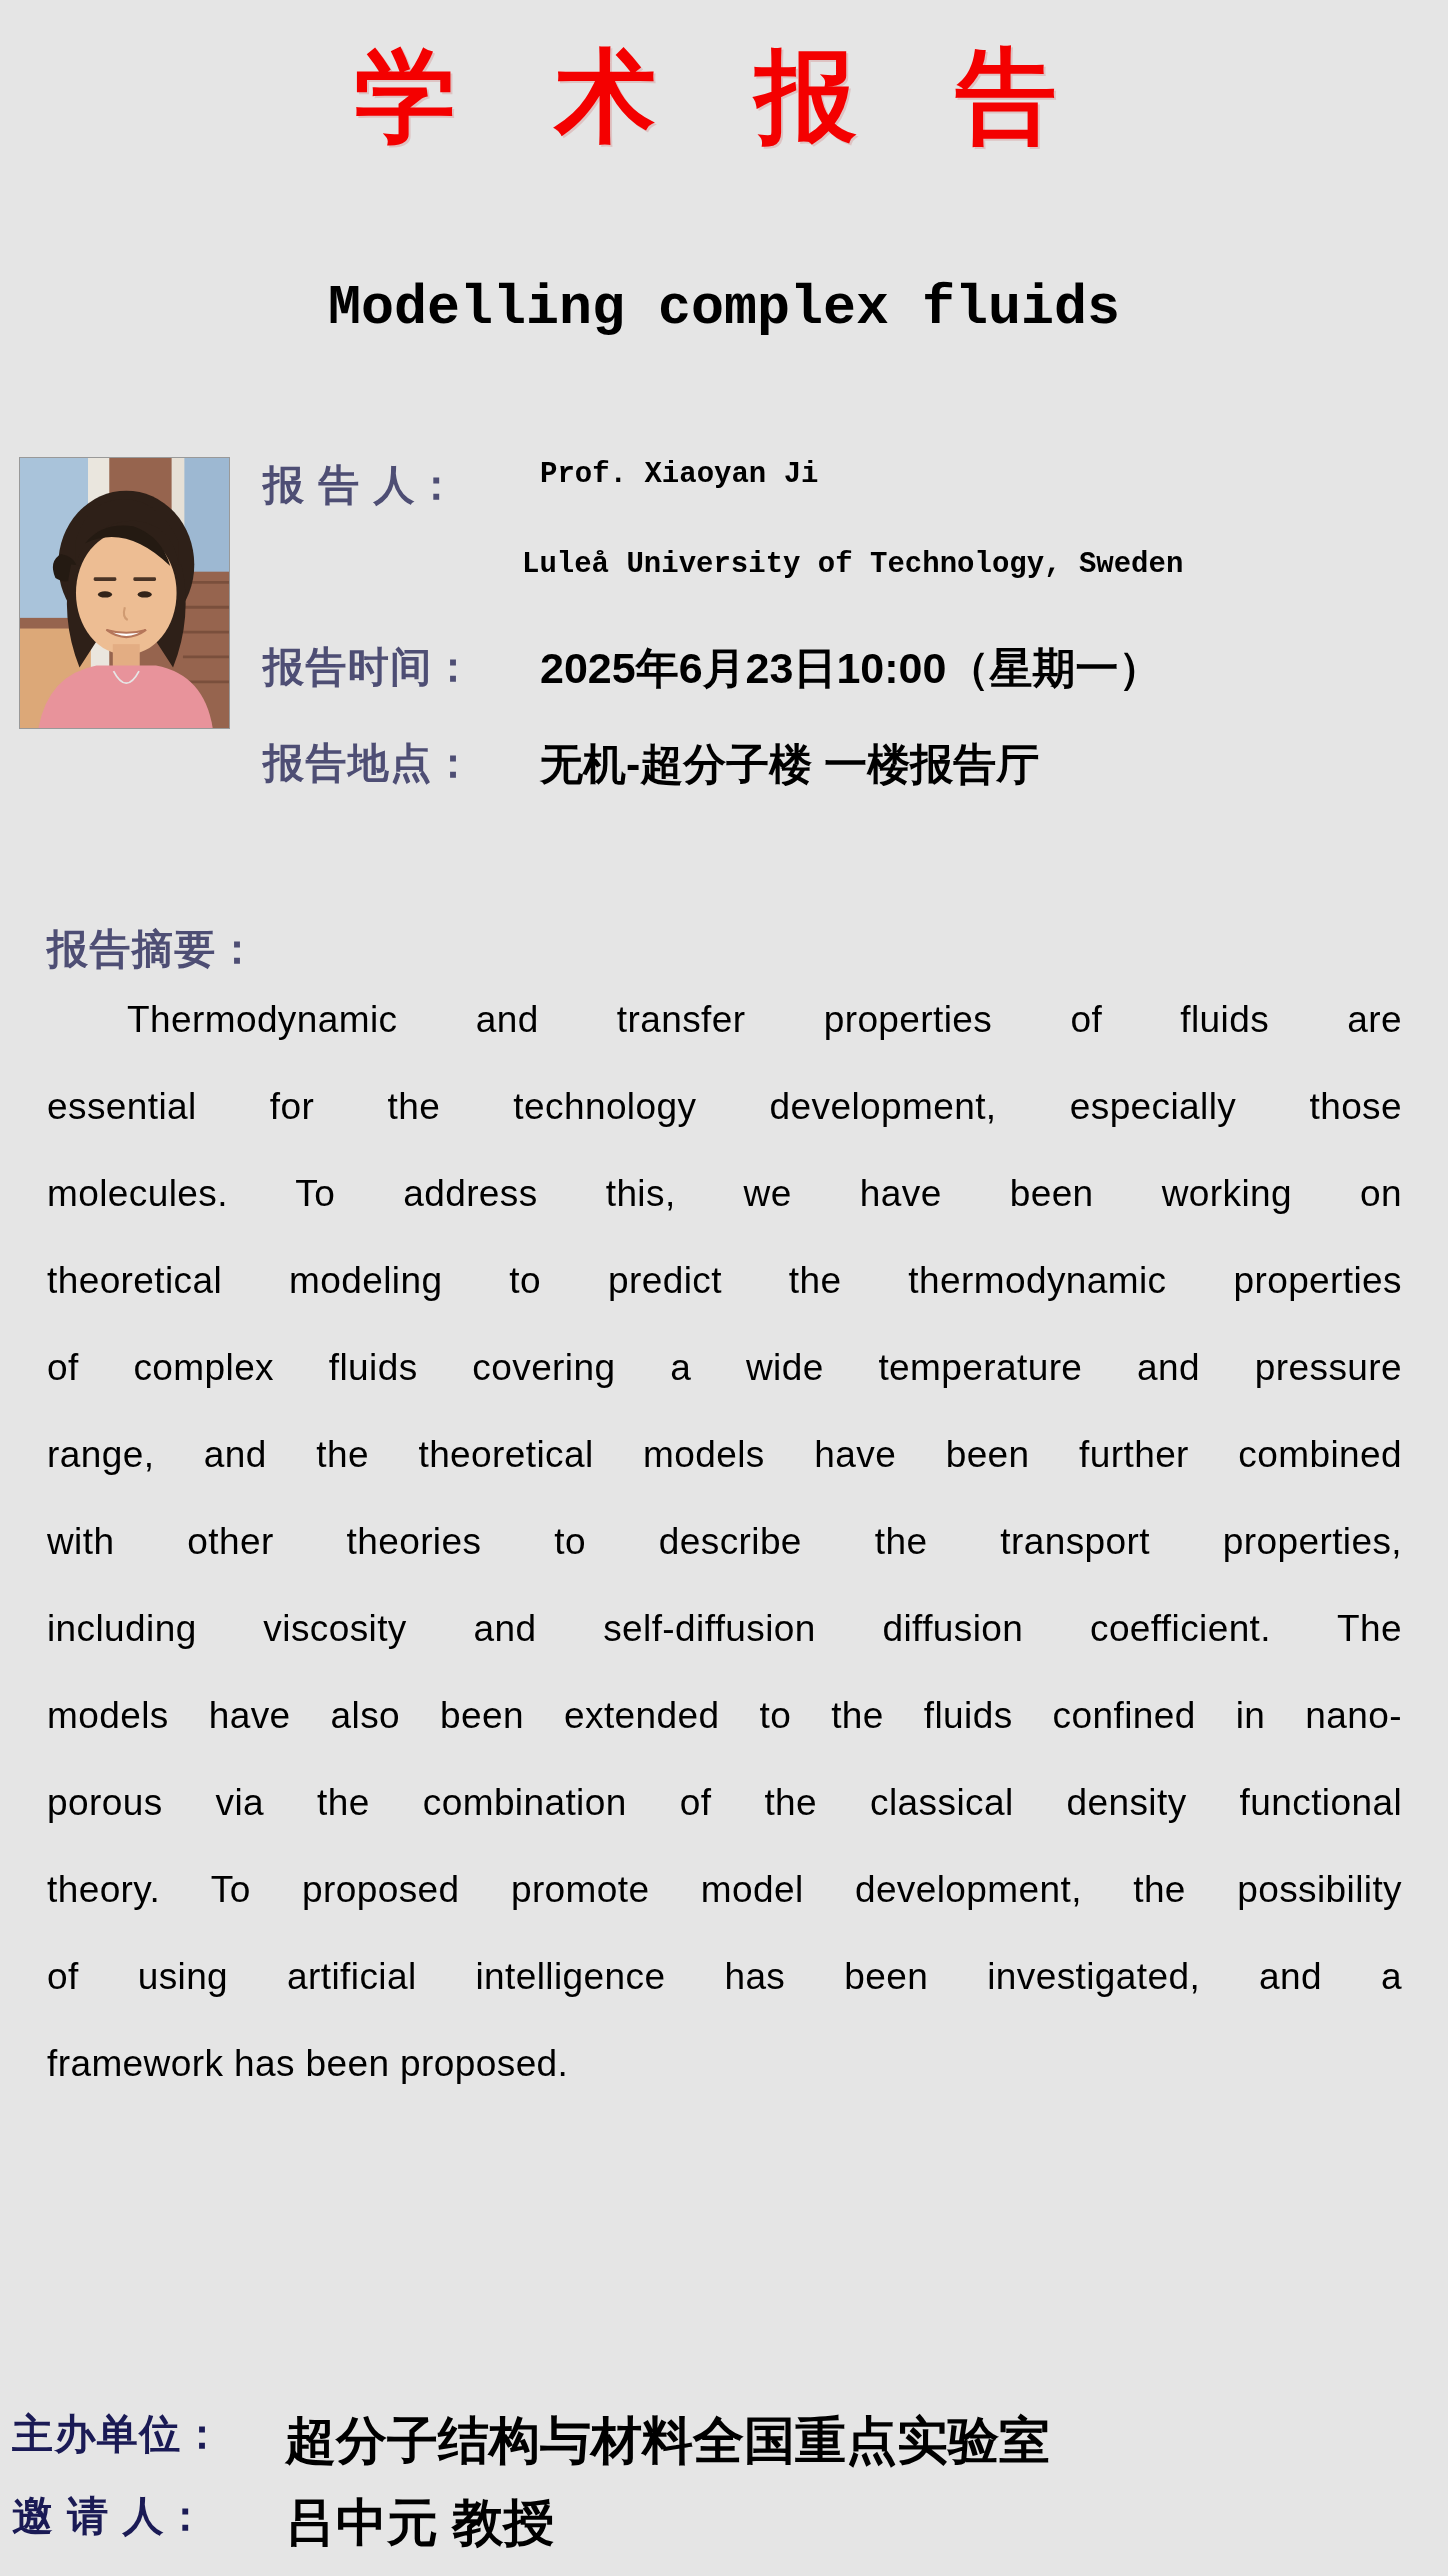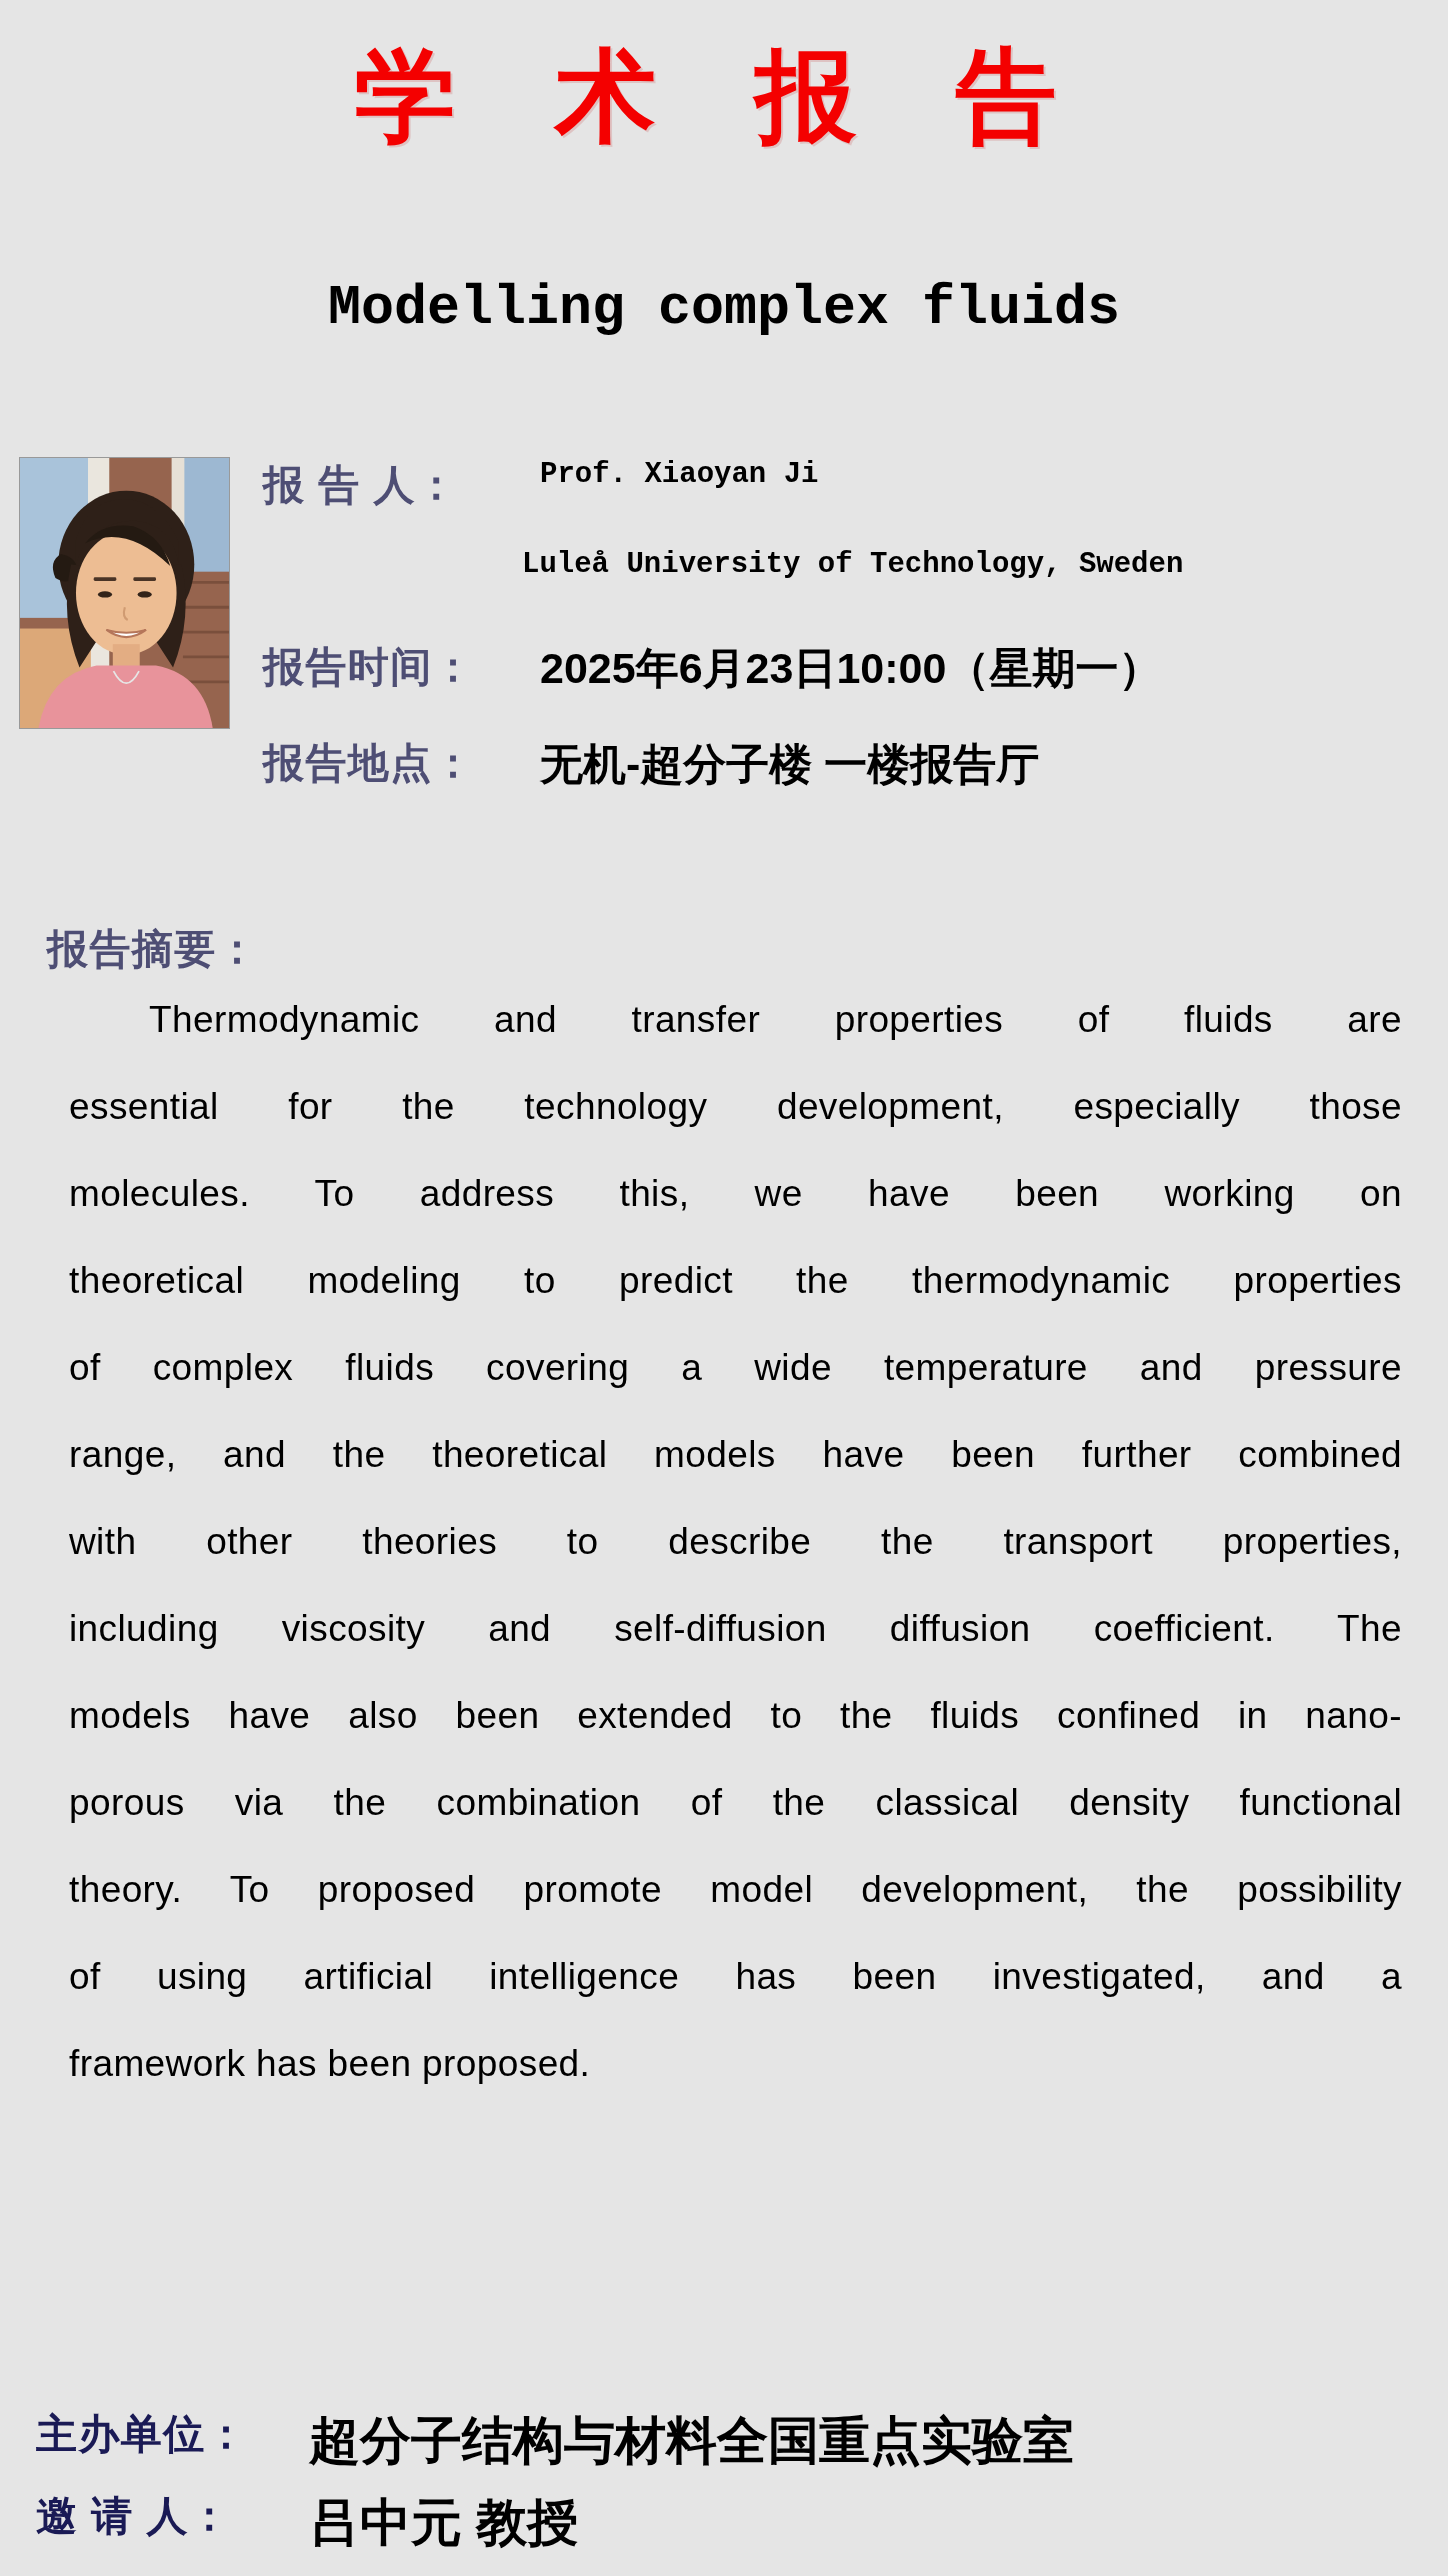--- a/index.html
+++ b/index.html
@@ -75,26 +75,25 @@
     position:absolute;left:47px;top:976px;
     width:1355px;
     font-size:37px;
     line-height:87px;
     color:var(--text-black);
     letter-spacing:0.4px;
   }
   .abs-line{
     text-align:justify;
     text-align-last:justify;
-    margin-left:22px;
   }
   .abs-line.first{text-indent:80px;}
   .abs-line.last{text-align-last:left;}
   .footer-row{
-    position:absolute;left:36px;
+    position:absolute;left:12px;
     display:flex;align-items:flex-start;
     white-space:nowrap;
   }
   .footer-row .flabel{
     width:273px;flex:0 0 273px;
     font-size:41px;font-weight:bold;
     color:var(--footer-navy);
     letter-spacing:1.4px;
   }
   .footer-row .fval{

